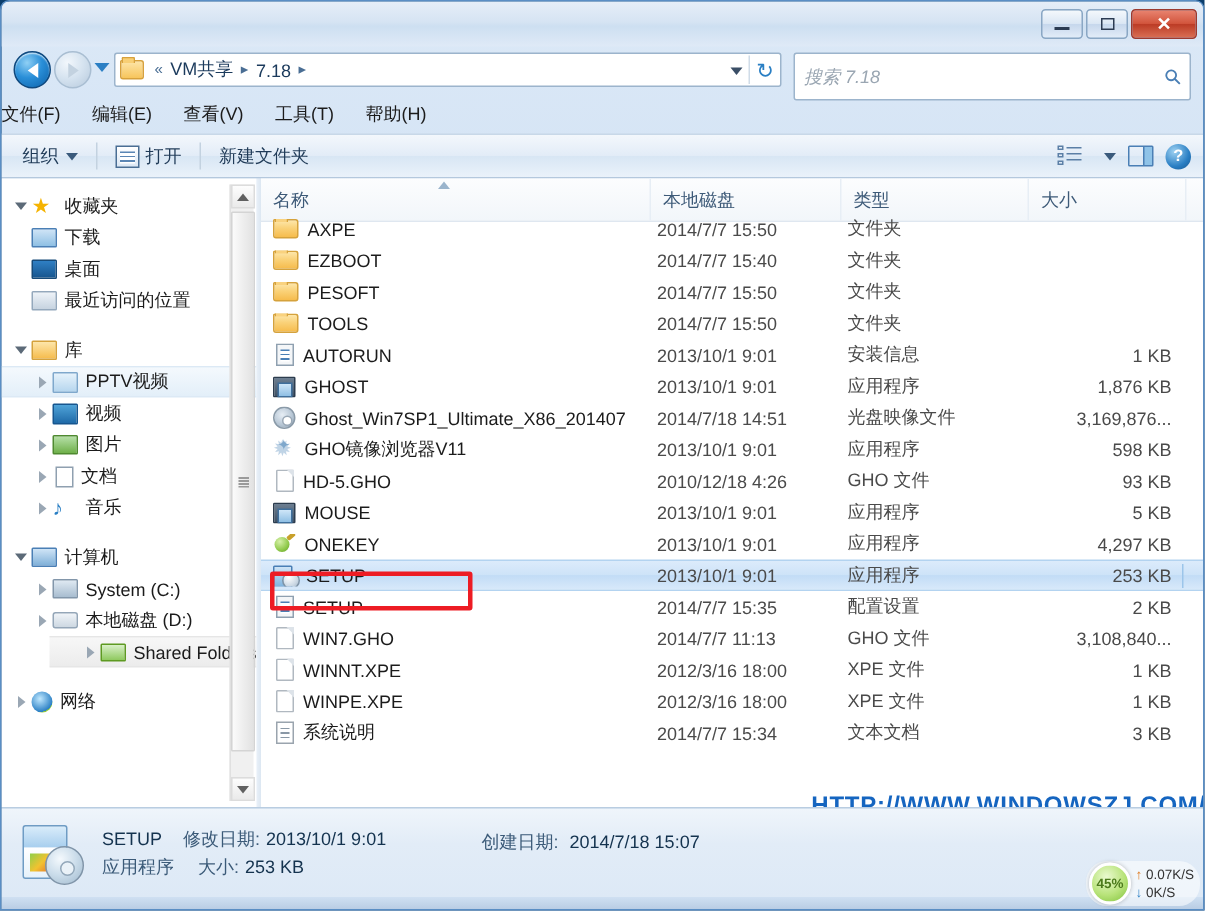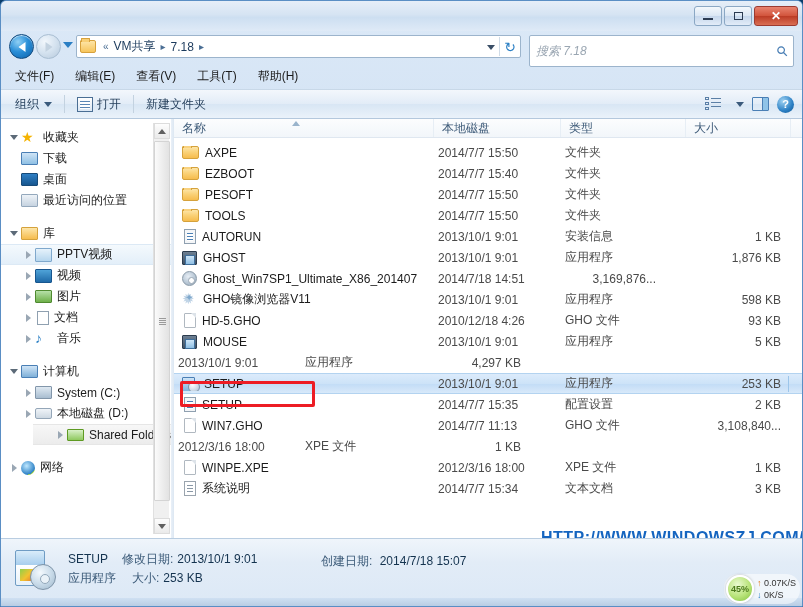--- a/index.html
+++ b/index.html
@@ -104,21 +104,21 @@
     position: absolute; left: 528px; top: 4px; width: 265px; height: 23px;
     background: #fff; border: 1px solid #9cb4cc; border-radius: 2px;
     display: flex; align-items: center; padding: 15px 6px;
   }
   .searchbox .ph { color: #9aa6b2; font-style: italic; font-size: 12px; flex: 1; }
   .search-icon { color: #4a7fb5; font-size: 14px; transform: rotate(-45deg); }
 
   
   .menubar {
     position: absolute; left: 0; top: 62px; width: 743px; height: 26px;
-    display: flex; align-items: center; padding-left: 14px;
+    display: flex; align-items: center; 
   }
   .menuitem { font-size: 12px; color: #1b1b1b; margin-right: 21px; cursor: default; }
 
   
   .toolbar {
     position: absolute; left: 0; top: 88px; width: 803px; height: 30px;
     background: linear-gradient(to bottom,#f3f7fc 0%,#e2ecf7 50%,#d8e6f4 51%,#eaf2fa 100%);
     border-top: 1px solid #c8d8e8; border-bottom: 1px solid #b4c8dd;
     display: flex; align-items: center; padding-left: 14px;
   }
@@ -190,21 +190,21 @@
     display:flex; align-items:center; justify-content:center;
   }
   .sb-grip { width:7px; height:7px;
     background: repeating-linear-gradient(to bottom,#9a9a9a 0,#9a9a9a 1px,transparent 1px,transparent 2px); }
 
   .splitter { width: 3px; background: linear-gradient(to right,#e9f0f8,#dce7f2); }
 
   
   .listpane { flex:1; background:#fff; position:relative; overflow:hidden; }
   .colhead {
-    height: 19px; background: linear-gradient(to bottom,#fcfdfe,#f2f6fa);
+    height: 29px; background: linear-gradient(to bottom,#fcfdfe,#f2f6fa);
     border-bottom: 1px solid #dfe7f0; display:flex; position:relative;
   }
   .ch { font-size:12px; color:#3d5a78; display:flex; align-items:center; padding-left:8px;
         border-right:1px solid #e7eef5; position:relative; }
   .sortmark {
     position:absolute; left:118px; top:2px; width:0;height:0;
     border-left:4px solid transparent;border-right:4px solid transparent;border-bottom:5px solid #9ab4cc;
   }
   .rows { position:absolute; left:0; top:23px; right:0; bottom:0; }
   .row {
@@ -614,20 +614,21 @@
             <div class="c-date">2013/10/1 9:01</div>
             <div class="c-type">应用程序</div>
             <div class="c-size">1,876 KB</div>
           </div>
           <div class="row">
             <div class="c-name">
               <span class="fico ico-iso"></span>
               <span>Ghost_Win7SP1_Ultimate_X86_201407</span>
             </div>
             <div class="c-date">2014/7/18 14:51</div>
+            <div class="c-type">光盘映像文件</div>
             <div class="c-size">3,169,876...</div>
           </div>
           <div class="row">
             <div class="c-name">
               <span class="fico ico-gho"></span>
               <span>GHO镜像浏览器V11</span>
             </div>
             <div class="c-date">2013/10/1 9:01</div>
             <div class="c-type">应用程序</div>
             <div class="c-size">598 KB</div>
@@ -644,20 +645,24 @@
           <div class="row">
             <div class="c-name">
               <span class="fico ico-app"></span>
               <span>MOUSE</span>
             </div>
             <div class="c-date">2013/10/1 9:01</div>
             <div class="c-type">应用程序</div>
             <div class="c-size">5 KB</div>
           </div>
           <div class="row">
+            <div class="c-name">
+              <span class="fico ico-key"></span>
+              <span>ONEKEY</span>
+            </div>
             <div class="c-date">2013/10/1 9:01</div>
             <div class="c-type">应用程序</div>
             <div class="c-size">4,297 KB</div>
           </div>
           <div class="row sel">
             <div class="c-name">
               <span class="fico ico-setup"></span>
               <span>SETUP</span>
             </div>
             <div class="c-date">2013/10/1 9:01</div>
@@ -676,20 +681,24 @@
           <div class="row">
             <div class="c-name">
               <span class="fico ico-doc"></span>
               <span>WIN7.GHO</span>
             </div>
             <div class="c-date">2014/7/7 11:13</div>
             <div class="c-type">GHO 文件</div>
             <div class="c-size">3,108,840...</div>
           </div>
           <div class="row">
+            <div class="c-name">
+              <span class="fico ico-doc"></span>
+              <span>WINNT.XPE</span>
+            </div>
             <div class="c-date">2012/3/16 18:00</div>
             <div class="c-type">XPE 文件</div>
             <div class="c-size">1 KB</div>
           </div>
           <div class="row">
             <div class="c-name">
               <span class="fico ico-doc"></span>
               <span>WINPE.XPE</span>
             </div>
             <div class="c-date">2012/3/16 18:00</div>

